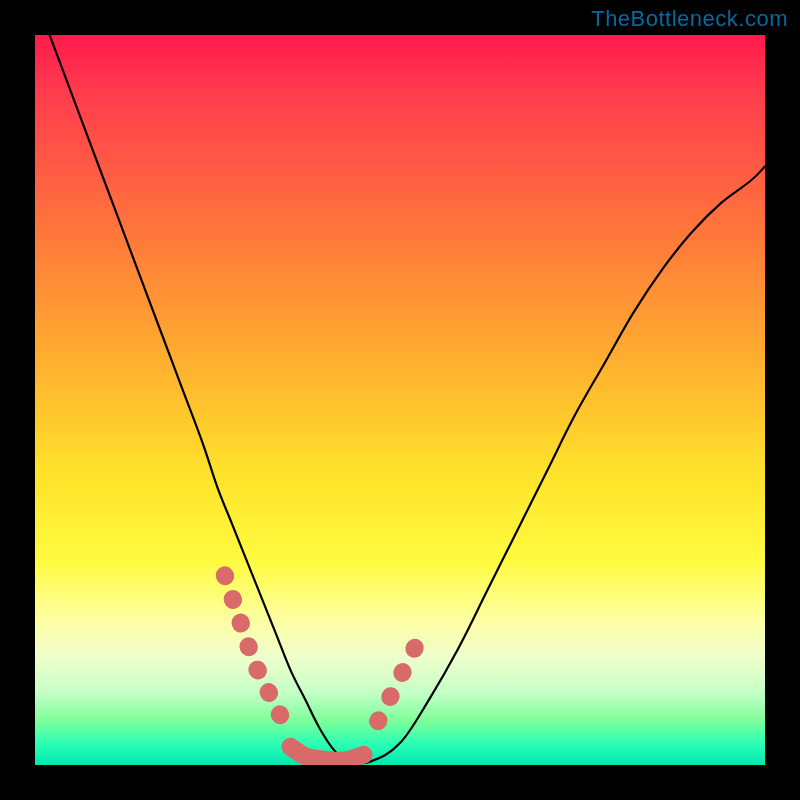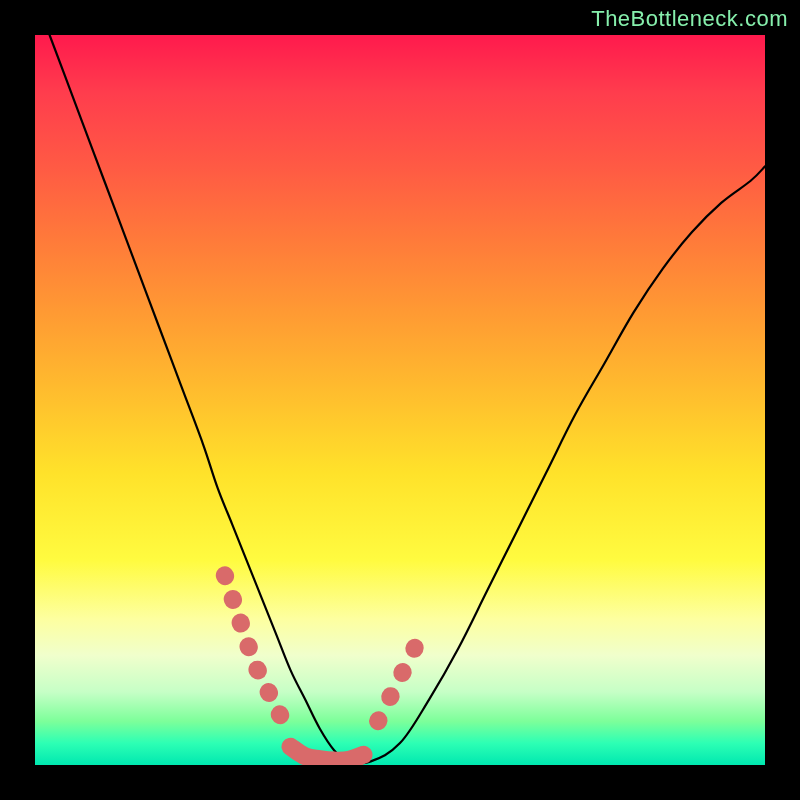--- a/index.html
+++ b/index.html
@@ -38,21 +38,21 @@
       #c6ffc6 90%,
       #7dff9a 94%,
       #2dffb4 97%,
       #00e8b0 100%
     );
   }
   .attribution {
     position: absolute;
     top: 6px;
     right: 12px;
-    color: #86efac;
+    color: #0369a1;
     font-size: 22px;
     font-weight: 500;
     letter-spacing: 0.5px;
     z-index: 5;
   }
   svg.curve {
     position: absolute;
     left: 0;
     top: 0;
     width: 730px;

